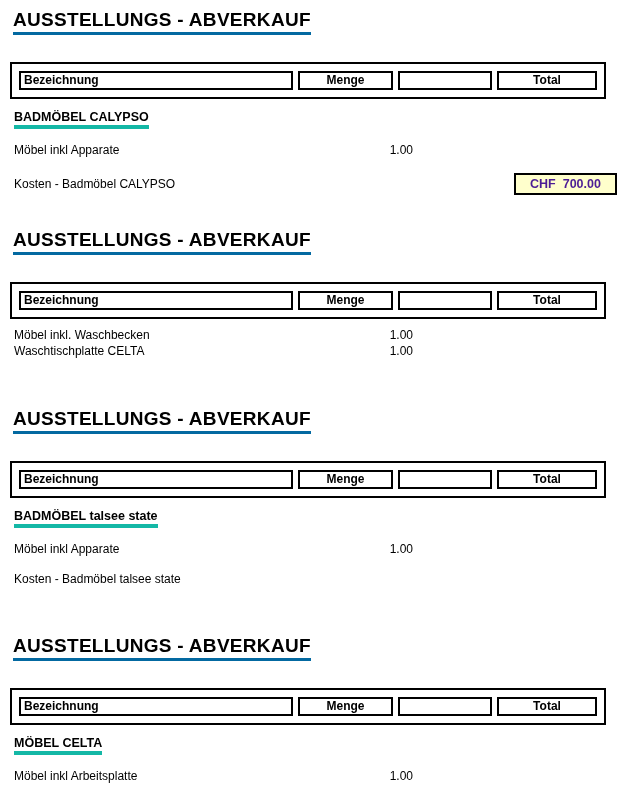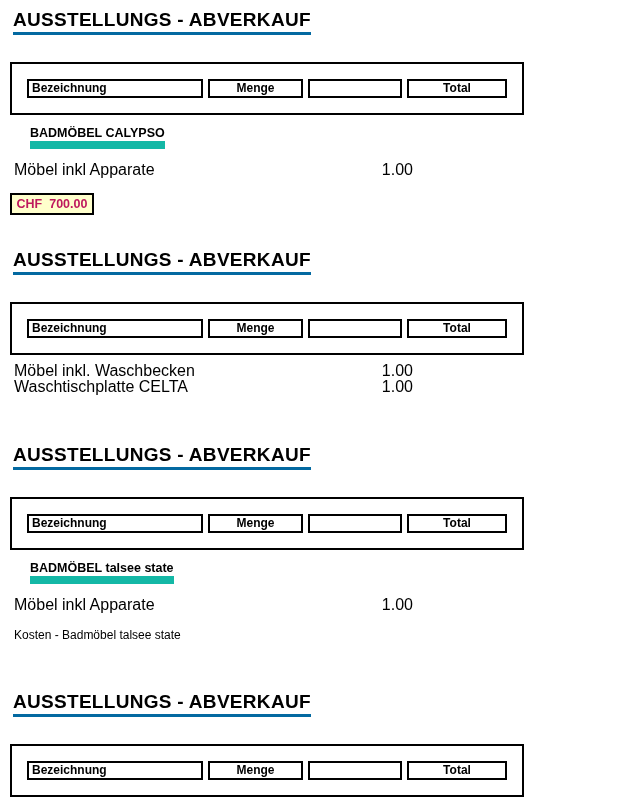--- a/index.html
+++ b/index.html
@@ -20,23 +20,23 @@
     display: inline-block;
     margin-left: 3px;
     font-size: 19px;
     font-weight: bold;
     letter-spacing: 0.3px;
     border-bottom: 3px solid #0369a1;
     padding-bottom: 1px;
   }
 
   .hdr-row {
-    width: 514px;
+    width: 596px;
     border: 2px solid #000;
-    padding: 15px;
+    padding: 7px;
     background: #ffffff;
     display: flex;
     gap: 5px;
     margin-bottom: 8px;
   }
   .hcell {
     border: 2px solid #000;
     font-size: 12px;
     font-weight: bold;
     line-height: 13px;
@@ -46,45 +46,45 @@
     overflow: hidden;
   }
   .hc-bez   { flex: 1; text-align: left; }
   .hc-menge { width: 95px; text-align: center; }
   .hc-blank { width: 94px; }
   .hc-total { width: 100px; text-align: center; }
 
   .group-title-wrap { margin-bottom: 13px; }
   .group-title {
     display: inline-block;
-    margin-left: 20px;
+    margin-left: 4px;
     font-size: 12.5px;
     font-weight: bold;
-    border-bottom: 8px solid #14b8a6;
+    border-bottom: 4px solid #14b8a6;
     padding-bottom: 1px;
   }
 
   .items { margin-bottom: 15px; }
-  .item-row { display: flex; font-size: 16px; line-height: 16px; align-items: center; }
+  .item-row { display: flex; font-size: 12px; line-height: 16px; align-items: center; }
   .item-label { padding-left: 4px; width: 316px; }
   .item-qty { width: 87px; text-align: right; }
 
   .total-row {
     width: 607px;
     display: flex;
     align-items: center;
     justify-content: space-between;
   }
   .total-label { padding-left: 4px; font-size: 12px; }
   .total-badge {
-    width: 84px;
+    width: 103px;
     height: 22px;
     border: 2px solid #000;
     background: #FFFFCC;
-    color: #be185d;
+    color: #4c1d95;
     font-size: 12.5px;
     font-weight: bold;
     text-align: center;
     line-height: 18px;
     white-space: pre;
   }
 </style>
 </head>
 <body>
 
@@ -103,20 +103,21 @@
     <div class="group-title-wrap">
       <span class="group-title">BADMÖBEL CALYPSO</span>
     </div>
     <div class="items">
       <div class="item-row">
         <div class="item-label">Möbel inkl Apparate</div>
         <div class="item-qty">1.00</div>
       </div>
     </div>
     <div class="total-row">
+      <div class="total-label">Kosten - Badmöbel CALYPSO</div>
       <div class="total-badge">CHF  700.00</div>
     </div>
   </div>
 
   <div class="section gap-lg">
     <div class="sec-title-wrap">
       <span class="sec-title">AUSSTELLUNGS - ABVERKAUF</span>
     </div>
     <div class="hdr-row">
       <div class="hcell hc-bez">Bezeichnung</div>

